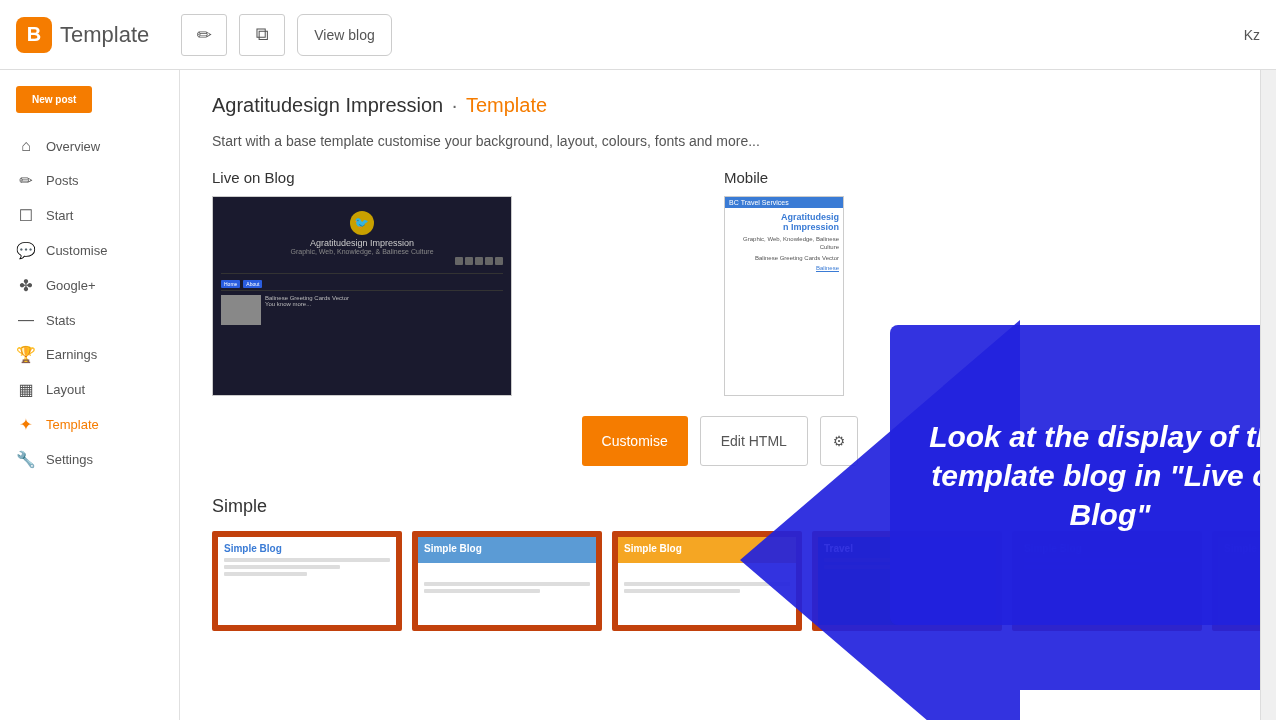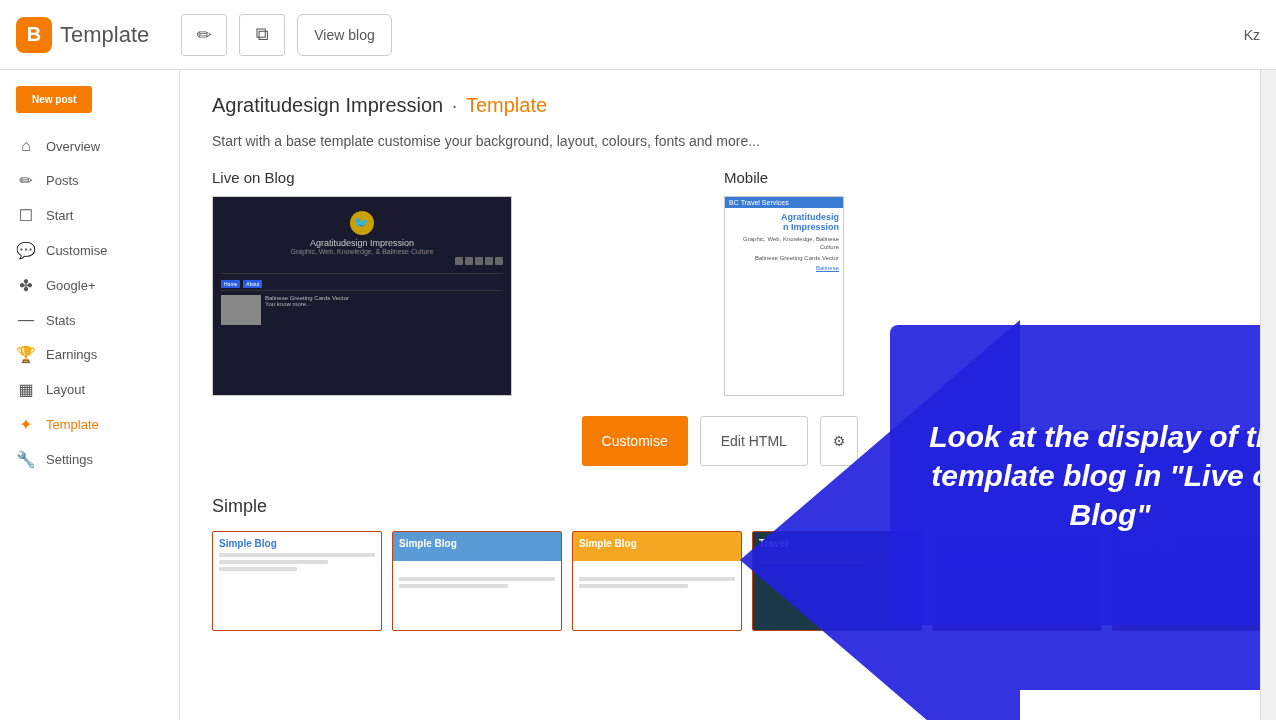--- a/index.html
+++ b/index.html
@@ -282,23 +282,23 @@
     .section-title {
       font-size: 18px;
       color: #333;
       margin-bottom: 14px;
     }
     .template-row {
       display: flex;
       gap: 10px;
     }
     .template-thumb {
-      width: 170px;
+      width: 190px;
       height: 100px;
-      border: 1px solid #c2410c;
+      border: 6px solid #c2410c;
       overflow: hidden;
       flex-shrink: 0;
       border-radius: 2px;
     }
     .thumb-white { background: #fff; }
     .thumb-blue-top { background: linear-gradient(to bottom, #5b9bd5 30%, #fff 30%); }
     .thumb-orange { background: linear-gradient(to bottom, #f5a623 30%, #fff 30%); }
     .thumb-travel { background: #1a3a4a; }
     .thumb-dark-red { background: #5a1a1a; }
     .thumb-gold { background: linear-gradient(to bottom, #c8a000 30%, #5a4a00 70%); }

